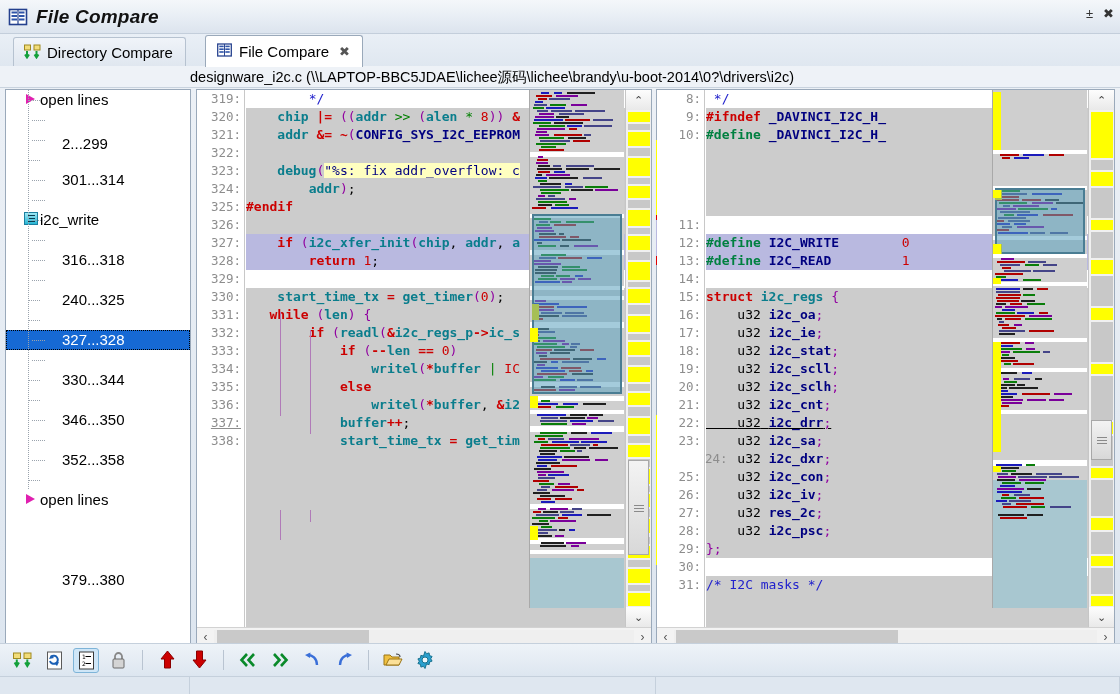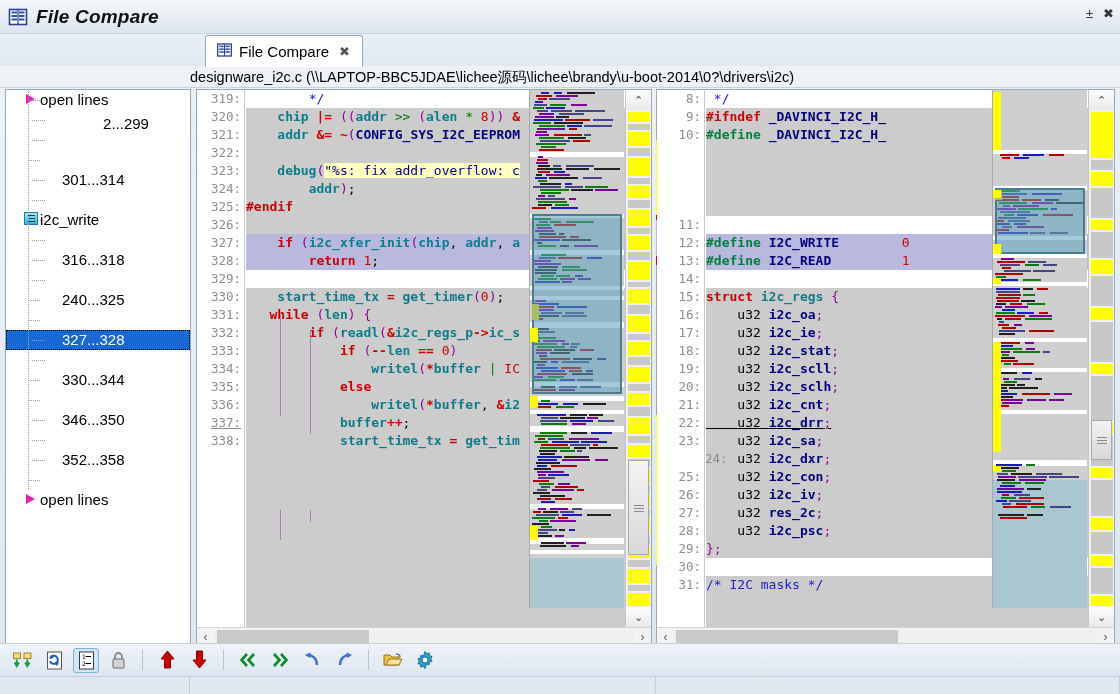--- a/index.html
+++ b/index.html
@@ -300,20 +300,31 @@
       </svg>
     </span>
     <span class="tb-title">File Compare</span>
     <div class="tb-ctrls">
       <div>±</div>
       <div>✖</div>
     </div>
   </div>
 
   <div id="tabstrip">
+    <div class="tab" id="tab-dir">
+      <span>
+        <svg width="17" height="15" viewBox="0 0 17 15">
+          <rect x="0.5" y="1" width="6" height="5" fill="#f2dd7a" stroke="#a08a20"></rect>
+          <rect x="10" y="1" width="6" height="5" fill="#f2dd7a" stroke="#a08a20"></rect>
+          <path d="M3 7 L3 13 M1 10.5 L3 13.5 L5 10.5" stroke="#13a03a" stroke-width="2" fill="none"></path>
+          <path d="M12.5 7 L12.5 13 M10.5 10.5 L12.5 13.5 L14.5 10.5" stroke="#13a03a" stroke-width="2" fill="none"></path>
+        </svg>
+      </span>
+      <span>Directory Compare</span>
+    </div>
     <div class="tab active" id="tab-file">
       <span>
         <svg width="17" height="16" viewBox="0 0 20 20">
           <rect x="1.5" y="2.5" width="17" height="15" fill="#ffffff" stroke="#24408e" stroke-width="1.6"></rect>
           <rect x="3.5" y="4.5" width="5.5" height="2" fill="#2f54a8"></rect>
           <rect x="3.5" y="8" width="5.5" height="2" fill="#2f54a8"></rect>
           <rect x="3.5" y="11.5" width="5.5" height="2" fill="#2f54a8"></rect>
           <rect x="11" y="4.5" width="5.5" height="2" fill="#2f54a8"></rect>
           <rect x="11" y="8" width="5.5" height="2" fill="#2f54a8"></rect>
           <rect x="11" y="11.5" width="5.5" height="2" fill="#2f54a8"></rect>
@@ -328,21 +339,21 @@
   <div id="pathrow">
     <div class="pathlabel" id="path-left">designware_i2c.c (\\LAPTOP-BBC5JDAE\lichee源码\lichee\brandy\u-boot-2014\0?\drivers\i2c)</div>
   </div>
 
   <div id="tree">
     <div id="tree-rows">
         <div class="trow lvl1" style="top: 0px;">
           <span class="tglyph"><span class="ico-arrow"></span></span>
           <span class="tlabel">open lines</span>
         </div>
-        <div class="trow lvl2" style="top: 4px; justify-content: center;">
+        <div class="trow lvl2" style="top: 24px;">
           <span class="tglyph"></span>
           <span class="tlabel">2...299</span>
         </div>
         <div class="trow lvl2" style="top: 40px;">
           <span class="tglyph"></span>
           <span class="tlabel">301...314</span>
         </div>
         <div class="trow lvl1" style="top: 60px;">
           <span class="tglyph"><span class="ico-func"></span></span>
           <span class="tlabel">i2c_write</span>
@@ -367,20 +378,24 @@
           <span class="tglyph"></span>
           <span class="tlabel">346...350</span>
         </div>
         <div class="trow lvl2" style="top: 180px;">
           <span class="tglyph"></span>
           <span class="tlabel">352...358</span>
         </div>
         <div class="trow lvl1" style="top: 200px;">
           <span class="tglyph"><span class="ico-arrow"></span></span>
           <span class="tlabel">open lines</span>
+        </div>
+        <div class="trow lvl2" style="top: 260px;">
+          <span class="tglyph"></span>
+          <span class="tlabel">379...380</span>
         </div>
       </div>
   <div class="guide-v" style="height: 400px;"></div>
       <div class="guide-h" style="left: 23px; top: 10px;"></div>
       <div class="guide-h" style="left: 26px; top: 30px; width: 14px;"></div>
       <div class="guide-h" style="left: 26px; top: 50px; width: 14px;"></div>
       <div class="guide-h" style="left: 23px; top: 70px;"></div>
       <div class="guide-h" style="left: 26px; top: 90px; width: 14px;"></div>
       <div class="guide-h" style="left: 26px; top: 110px; width: 14px;"></div>
       <div class="guide-h" style="left: 26px; top: 130px; width: 14px;"></div>

